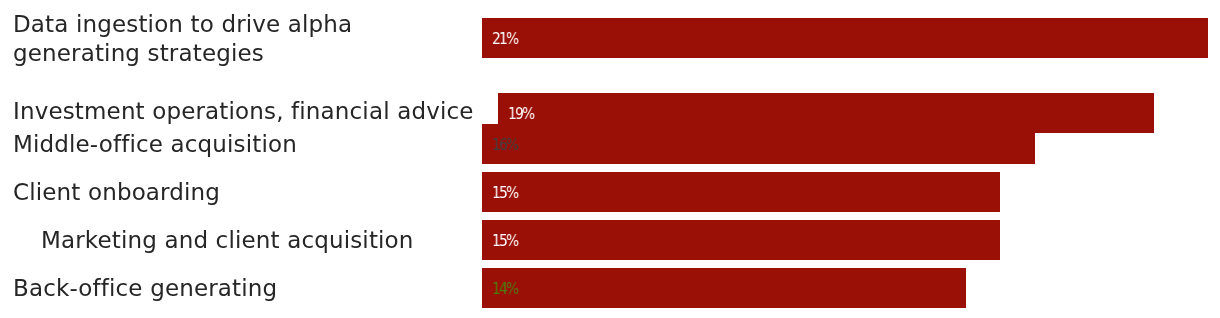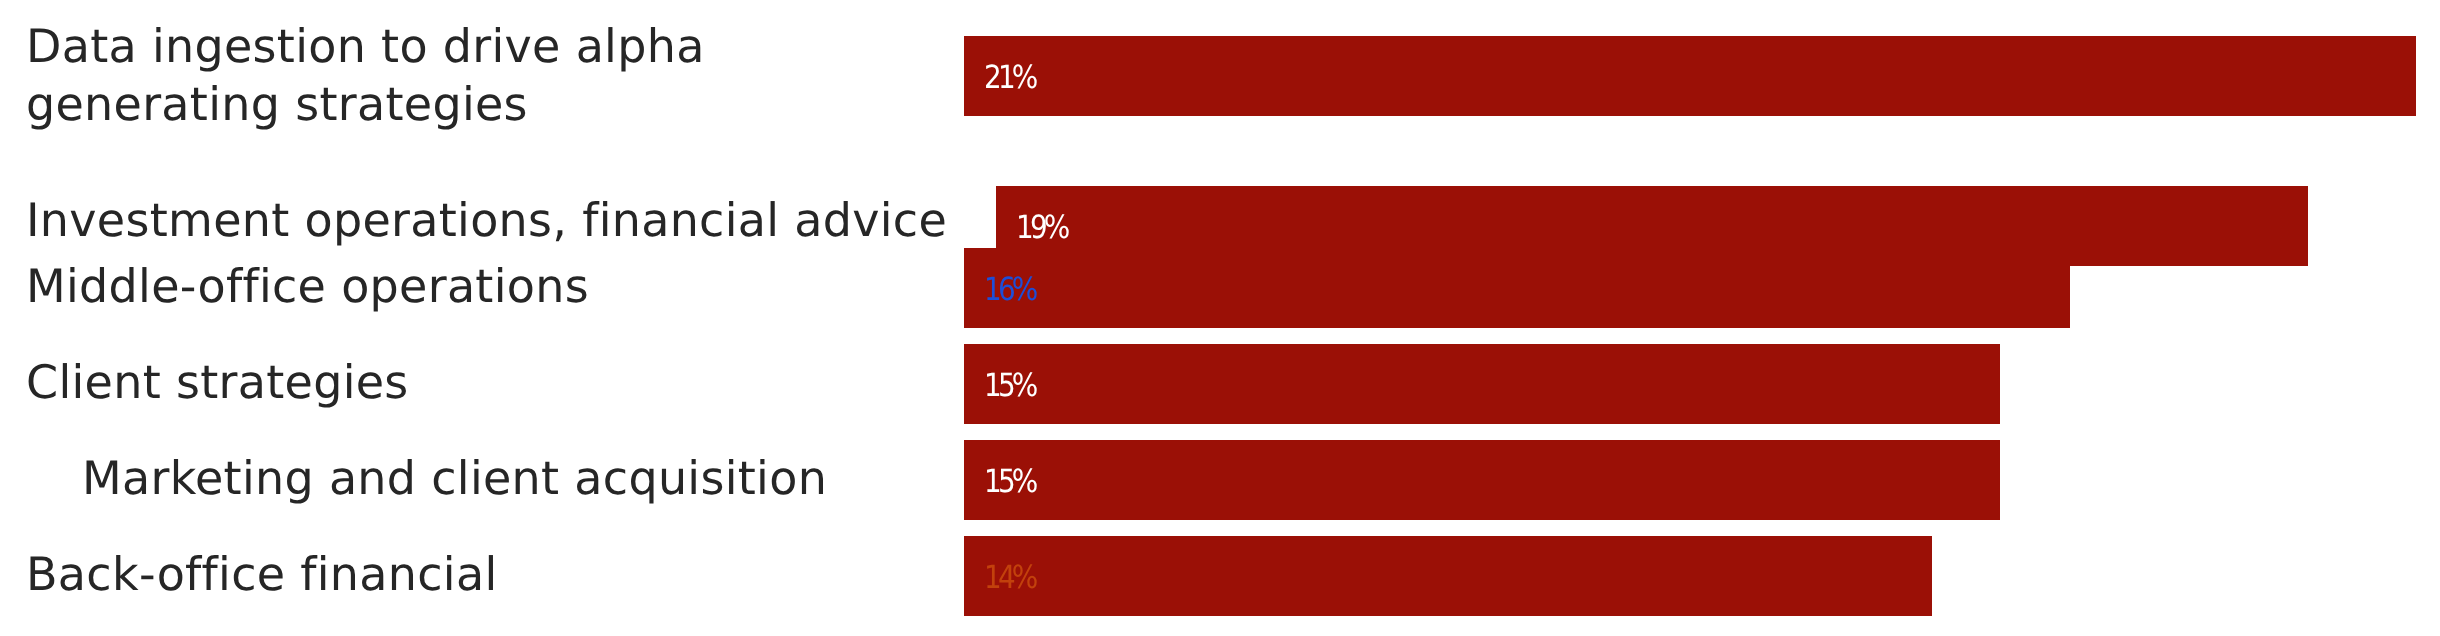--- a/index.html
+++ b/index.html
@@ -89,37 +89,37 @@
     <div class="bar" style="width: 726px; background: rgb(155, 16, 6);"></div>
     <div class="bar-value" style="color: rgb(255, 255, 255);"><span>21%</span></div>
   </div>
 
   <div class="cat-label l1" style="color: rgb(38, 38, 38);">Investment operations, financial advice</div>
   <div class="bar-row r1">
     <div class="bar" style="width: 656px; background: rgb(155, 16, 6);"></div>
     <div class="bar-value" style="color: rgb(255, 255, 255);"><span>19%</span></div>
   </div>
 
-  <div class="cat-label l2" style="color: rgb(38, 38, 38);">Middle-office operations</div>
+  <div class="cat-label l2" style="color: rgb(38, 38, 38);">Middle-office acquisition</div>
   <div class="bar-row r2">
     <div class="bar" style="width: 553px; background: rgb(155, 16, 6);"></div>
-    <div class="bar-value" style="color: #1d4ed8; text-align: right;"><span>16%</span></div>
+    <div class="bar-value" style="color: #404040; text-align: right;"><span>16%</span></div>
   </div>
 
-  <div class="cat-label l3" style="color: rgb(38, 38, 38);">Client strategies</div>
+  <div class="cat-label l3" style="color: rgb(38, 38, 38);">Client onboarding</div>
   <div class="bar-row r3">
     <div class="bar" style="width: 518px; background: rgb(155, 16, 6);"></div>
     <div class="bar-value" style="color: rgb(255, 255, 255);"><span>15%</span></div>
   </div>
 
   <div class="cat-label l4" style="color: rgb(38, 38, 38);">Marketing and client acquisition</div>
   <div class="bar-row r4">
     <div class="bar" style="width: 518px; background: rgb(155, 16, 6);"></div>
     <div class="bar-value" style="color: rgb(255, 255, 255);"><span>15%</span></div>
   </div>
 
-  <div class="cat-label l5" style="color: rgb(38, 38, 38);">Back-office financial</div>
+  <div class="cat-label l5" style="color: rgb(38, 38, 38);">Back-office generating</div>
   <div class="bar-row r5">
     <div class="bar" style="width: 484px; background: rgb(155, 16, 6);"></div>
-    <div class="bar-value" style="color: #c2410c;"><span>14%</span></div>
+    <div class="bar-value" style="color: #4d7c0f;"><span>14%</span></div>
   </div>
 
 </div>
 
 </body></html>

